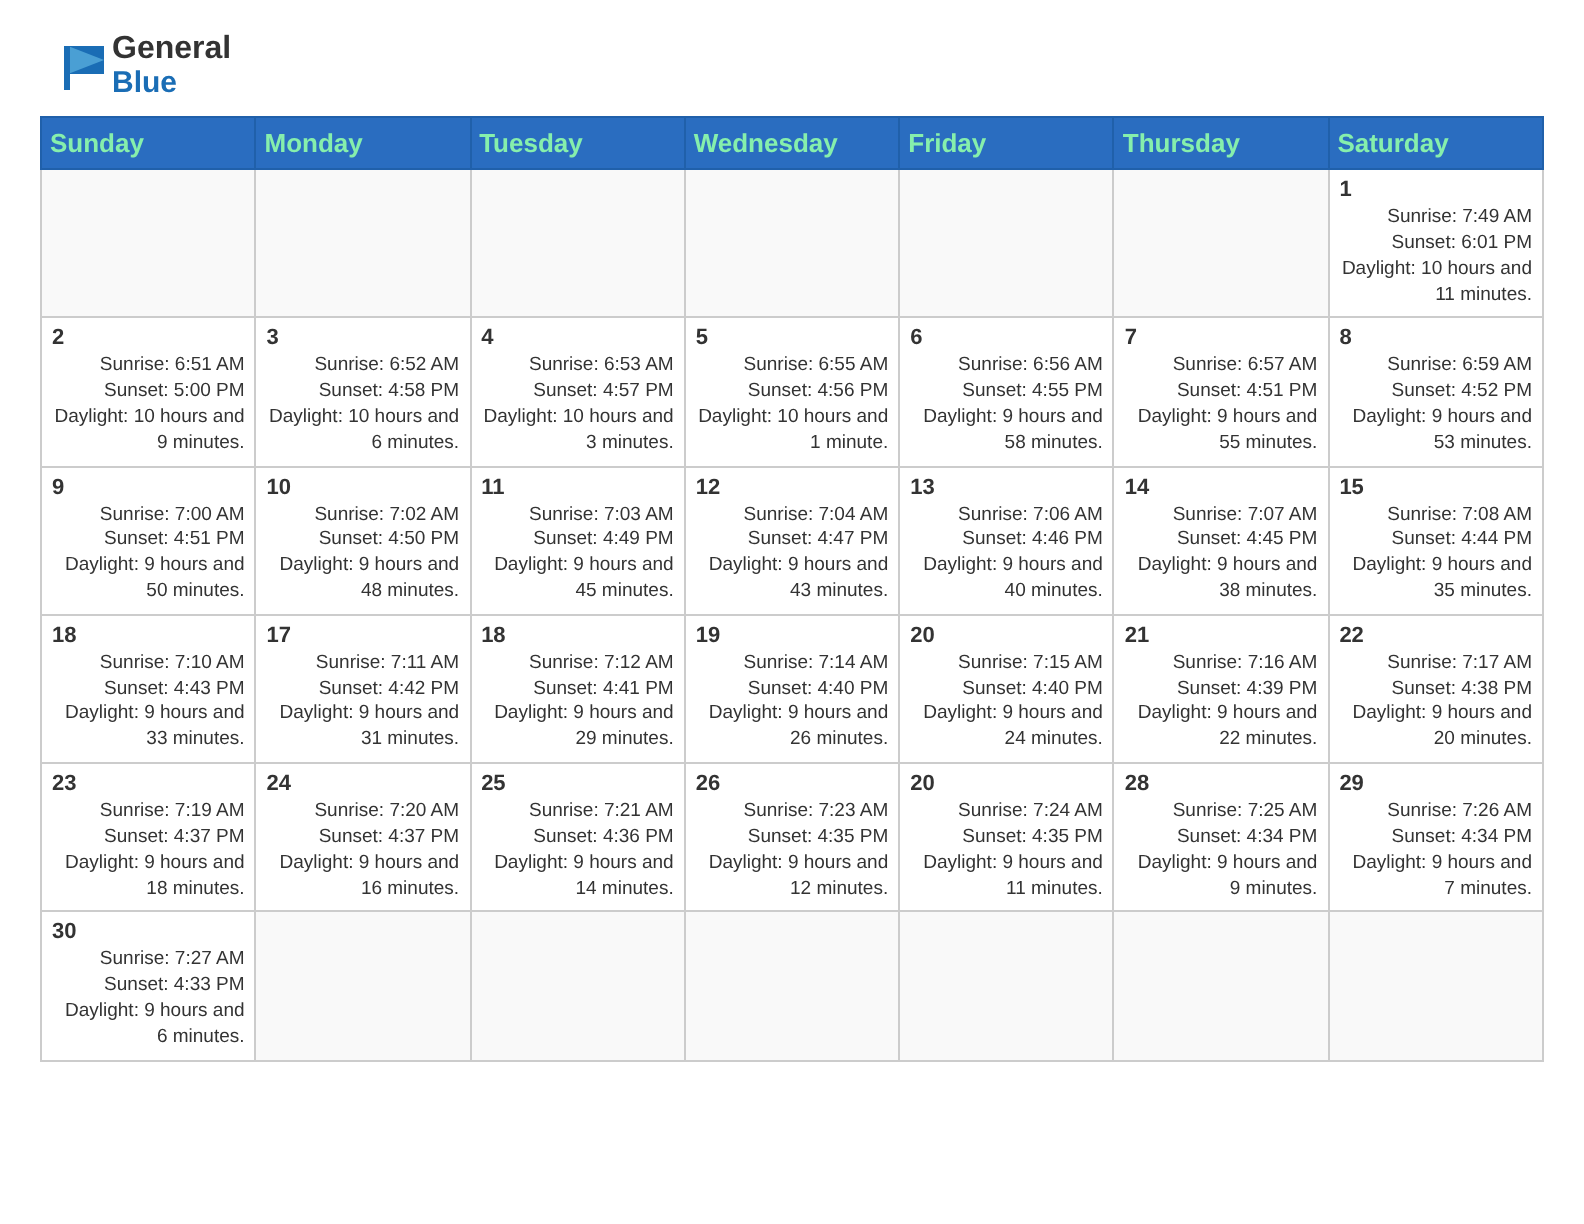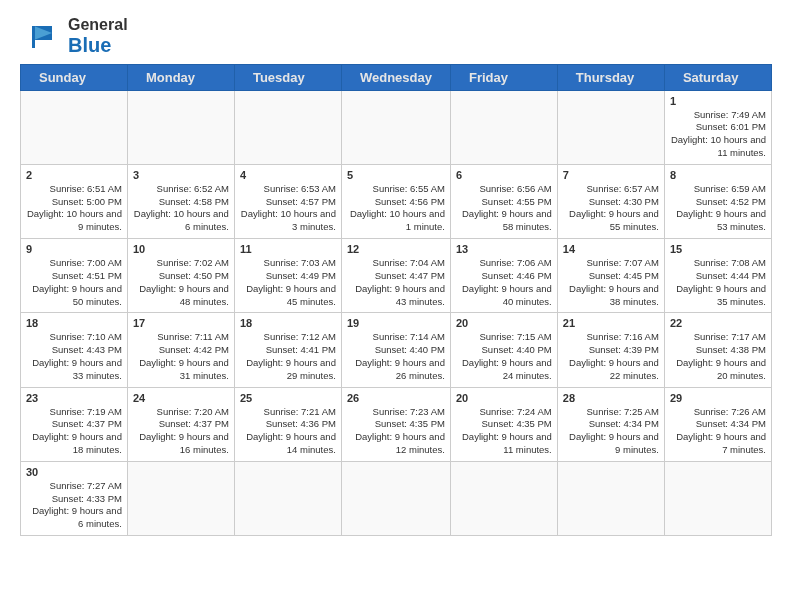--- a/index.html
+++ b/index.html
@@ -16,21 +16,21 @@
     }
     .header {
       display: flex;
       justify-content: space-between;
       align-items: flex-start;
       margin-bottom: 8px;
     }
     .logo {
       display: flex;
       align-items: center;
-      gap: 12px;
+      gap: 0;
     }
     .logo-icon {
       width: 36px;
       height: 28px;
     }
     .title-block {
       text-align: right;
     }
     .month-title {
       font-size: 32px;
@@ -43,24 +43,24 @@
       color: #555;
     }
     
     .calendar {
       width: 100%;
       border-collapse: collapse;
       border: 1px solid #ccc;
     }
     .calendar th {
       background-color: #2a6dc0;
-      color: #e5e5e5;
+      color: #86efac;
       font-size: 13px;
       font-weight: bold;
-      padding: 5px 18px;
+      padding: 5px 4px;
       text-align: left;
       border: 1px solid #2060aa;
     }
     .calendar td {
       vertical-align: top;
       border: 1px solid #ccc;
       padding: 4px 5px;
       font-size: 10px;
       color: #333;
       width: calc(100% / 7);
@@ -96,21 +96,21 @@
   <div class="header">
     <div class="logo">
       <svg class="logo-icon" viewBox="0 0 36 28">
 
         <polygon points="14,4 32,4 32,18 14,18" fill="#1a6db5"></polygon>
         <polygon points="14,4 32,11 14,18" fill="#4a9fd4"></polygon>
         <rect x="12" y="4" width="3" height="22" fill="#1a6db5"></rect>
       </svg>
       <div>
         <div style="font-size:16px; color:#333; line-height:1.1;"><span style="font-weight:bold;">General</span></div>
-        <div style="font-size:20px; color:#1a6db5; font-weight:bold; line-height:1.1;">Blue</div>
+        <div style="font-size:15px; color:#1a6db5; font-weight:bold; line-height:1.1;">Blue</div>
       </div>
     </div>
     <div class="title-block">
       <div class="month-title"></div>
       <div class="location"></div>
     </div>
   </div>
 
   <table class="calendar">
     <thead>
@@ -166,21 +166,21 @@
           </td>
           <td>
             <span class="day-number">6</span>
             <div class="day-info">Sunrise: 6:56 AM
 Sunset: 4:55 PM
 Daylight: 9 hours and 58 minutes.</div>
           </td>
           <td>
             <span class="day-number">7</span>
             <div class="day-info">Sunrise: 6:57 AM
-Sunset: 4:30 PM
+Sunset: 4:51 PM
 Daylight: 9 hours and 55 minutes.</div>
           </td>
           <td>
             <span class="day-number">8</span>
             <div class="day-info">Sunrise: 6:59 AM
 Sunset: 4:52 PM
 Daylight: 9 hours and 53 minutes.</div>
           </td>
         </tr>
         <tr class="week-row">

